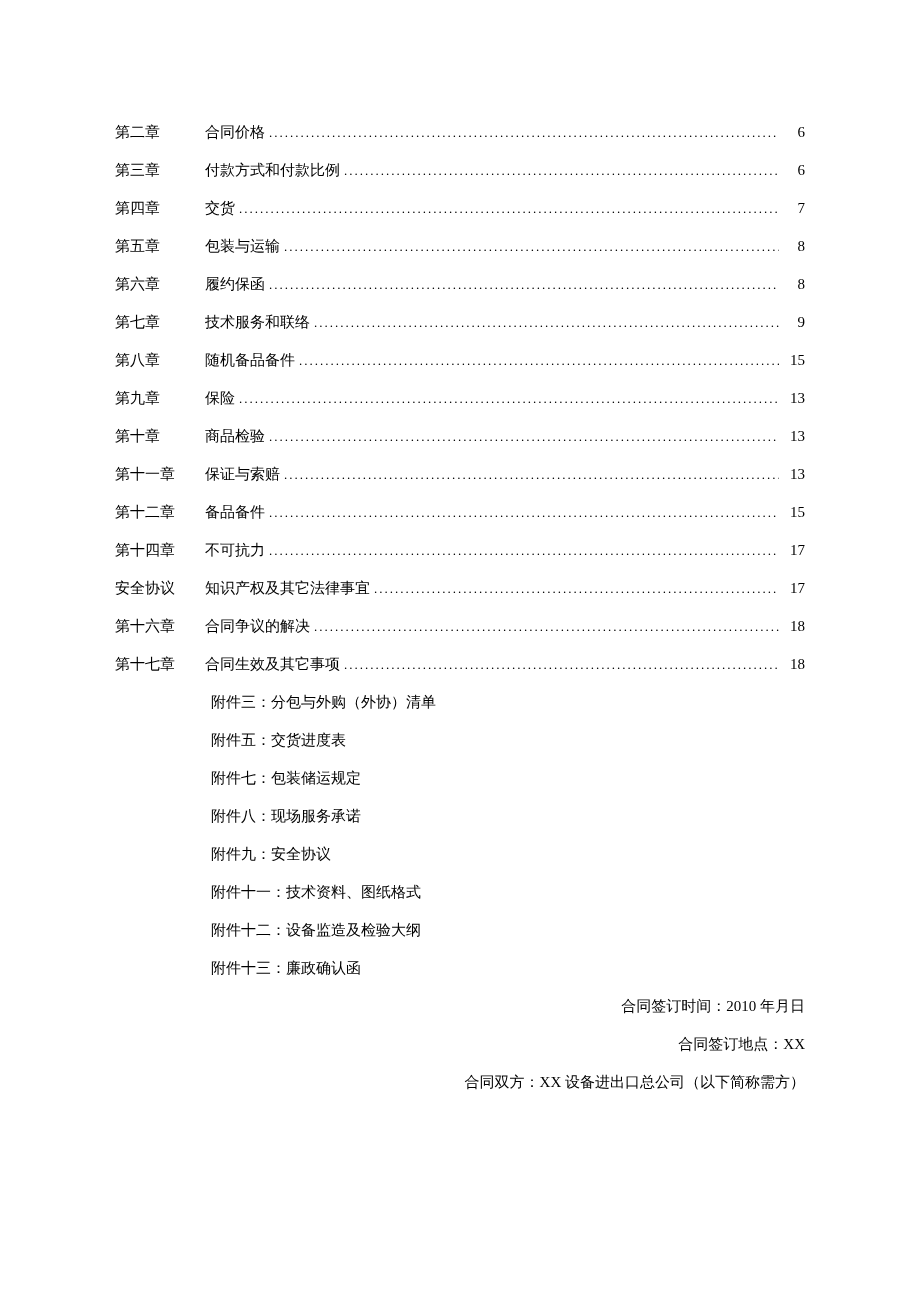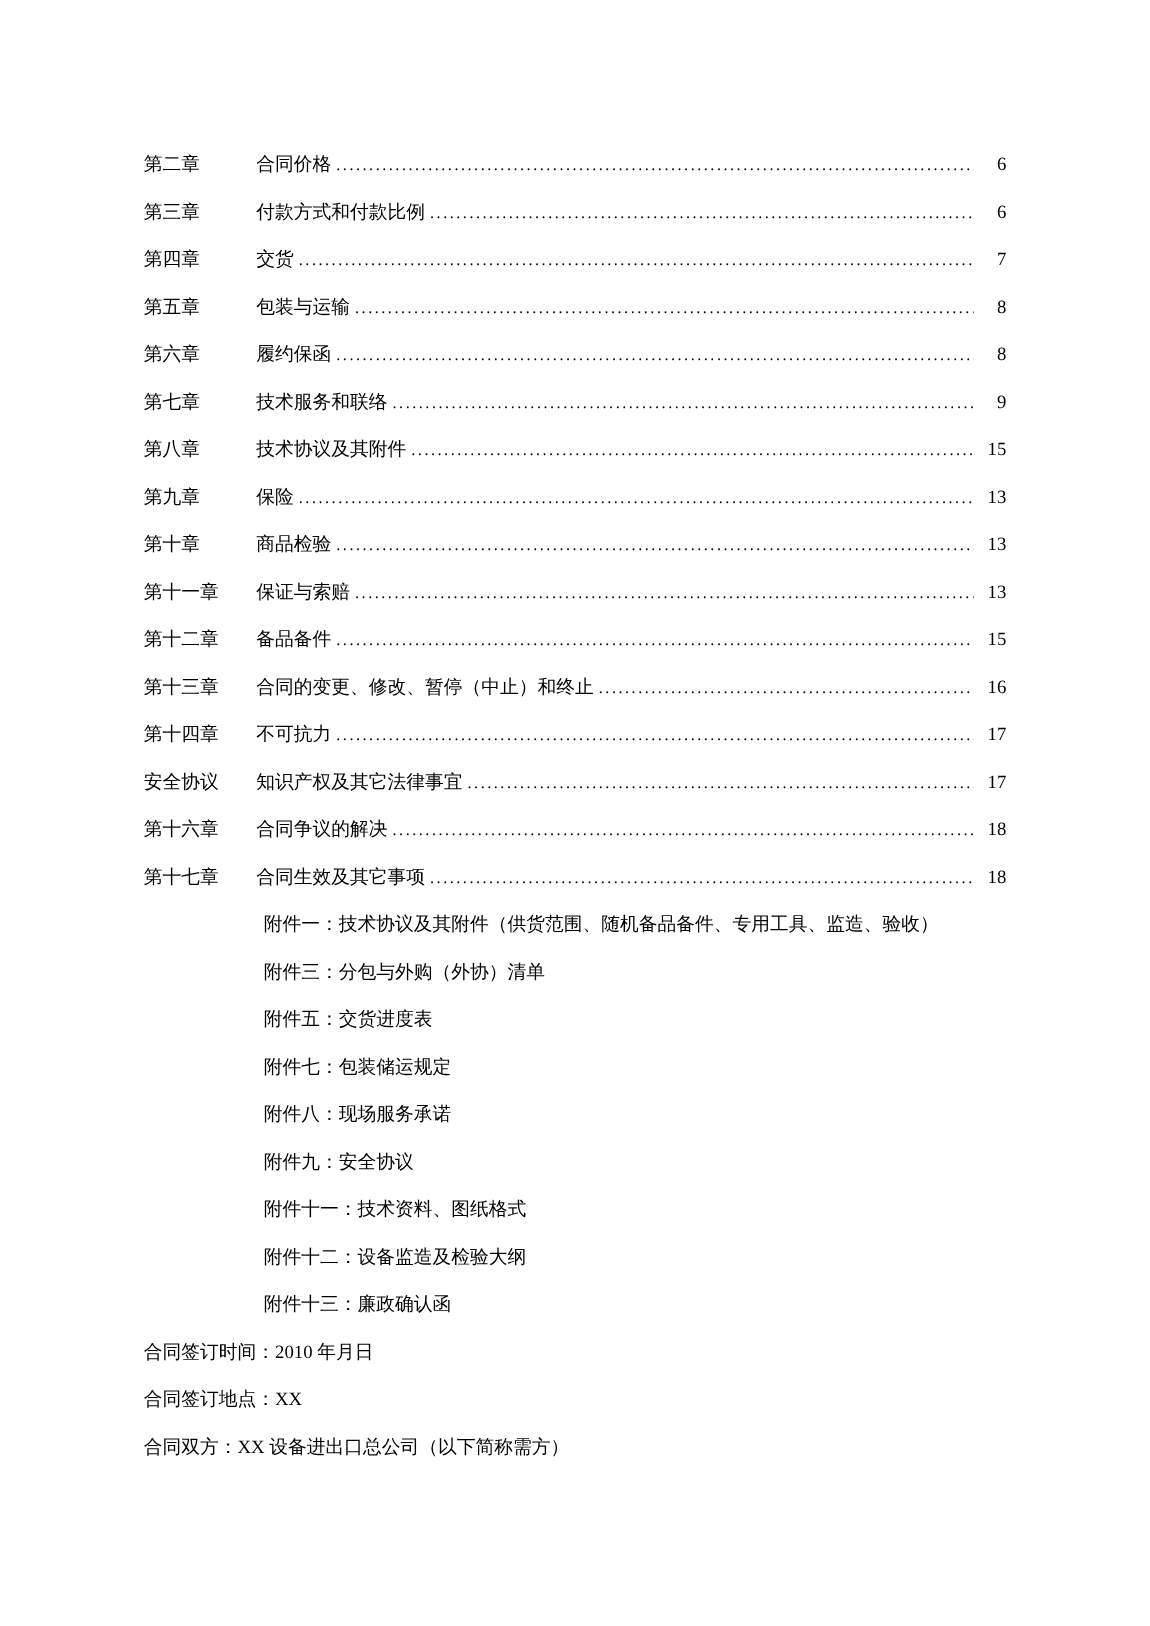--- a/index.html
+++ b/index.html
@@ -47,20 +47,21 @@
     }
     .appendix-item {
       padding-left: 96px;
       margin-bottom: 14px;
     }
     .body-text {
       margin-top: 2px;
     }
     .body-line {
       margin-bottom: 14px;
+      text-align: right;
     }
   </style>
 </head>
 <body>
 
 <div>
   <div class="toc-entry">
     <span class="toc-chapter">第二章</span>
     <span class="toc-title">合同价格</span>
     <span class="toc-dots"></span>
@@ -91,21 +92,21 @@
     <span class="toc-page">8</span>
   </div>
   <div class="toc-entry">
     <span class="toc-chapter">第七章</span>
     <span class="toc-title">技术服务和联络</span>
     <span class="toc-dots"></span>
     <span class="toc-page">9</span>
   </div>
   <div class="toc-entry">
     <span class="toc-chapter">第八章</span>
-    <span class="toc-title">技术协议及其附件</span>
+    <span class="toc-title">随机备品备件</span>
     <span class="toc-dots"></span>
     <span class="toc-page">15</span>
   </div>
   <div class="toc-entry">
     <span class="toc-chapter">第九章</span>
     <span class="toc-title">保险</span>
     <span class="toc-dots"></span>
     <span class="toc-page">13</span>
   </div>
   <div class="toc-entry">
@@ -120,26 +121,20 @@
     <span class="toc-dots"></span>
     <span class="toc-page">13</span>
   </div>
   <div class="toc-entry">
     <span class="toc-chapter">第十二章</span>
     <span class="toc-title">备品备件</span>
     <span class="toc-dots"></span>
     <span class="toc-page">15</span>
   </div>
   <div class="toc-entry">
-    <span class="toc-chapter">第十三章</span>
-    <span class="toc-title">合同的变更、修改、暂停（中止）和终止</span>
-    <span class="toc-dots"></span>
-    <span class="toc-page">16</span>
-  </div>
-  <div class="toc-entry">
     <span class="toc-chapter">第十四章</span>
     <span class="toc-title">不可抗力</span>
     <span class="toc-dots"></span>
     <span class="toc-page">17</span>
   </div>
   <div class="toc-entry">
     <span class="toc-chapter">安全协议</span>
     <span class="toc-title">知识产权及其它法律事宜</span>
     <span class="toc-dots"></span>
     <span class="toc-page">17</span>
@@ -152,21 +147,20 @@
   </div>
   <div class="toc-entry">
     <span class="toc-chapter">第十七章</span>
     <span class="toc-title">合同生效及其它事项</span>
     <span class="toc-dots"></span>
     <span class="toc-page">18</span>
   </div>
 </div>
 
 <div class="appendix-list">
-  <div class="appendix-item">附件一：技术协议及其附件（供货范围、随机备品备件、专用工具、监造、验收）</div>
   <div class="appendix-item">附件三：分包与外购（外协）清单</div>
   <div class="appendix-item">附件五：交货进度表</div>
   <div class="appendix-item">附件七：包装储运规定</div>
   <div class="appendix-item">附件八：现场服务承诺</div>
   <div class="appendix-item">附件九：安全协议</div>
   <div class="appendix-item">附件十一：技术资料、图纸格式</div>
   <div class="appendix-item">附件十二：设备监造及检验大纲</div>
   <div class="appendix-item">附件十三：廉政确认函</div>
 </div>
 

